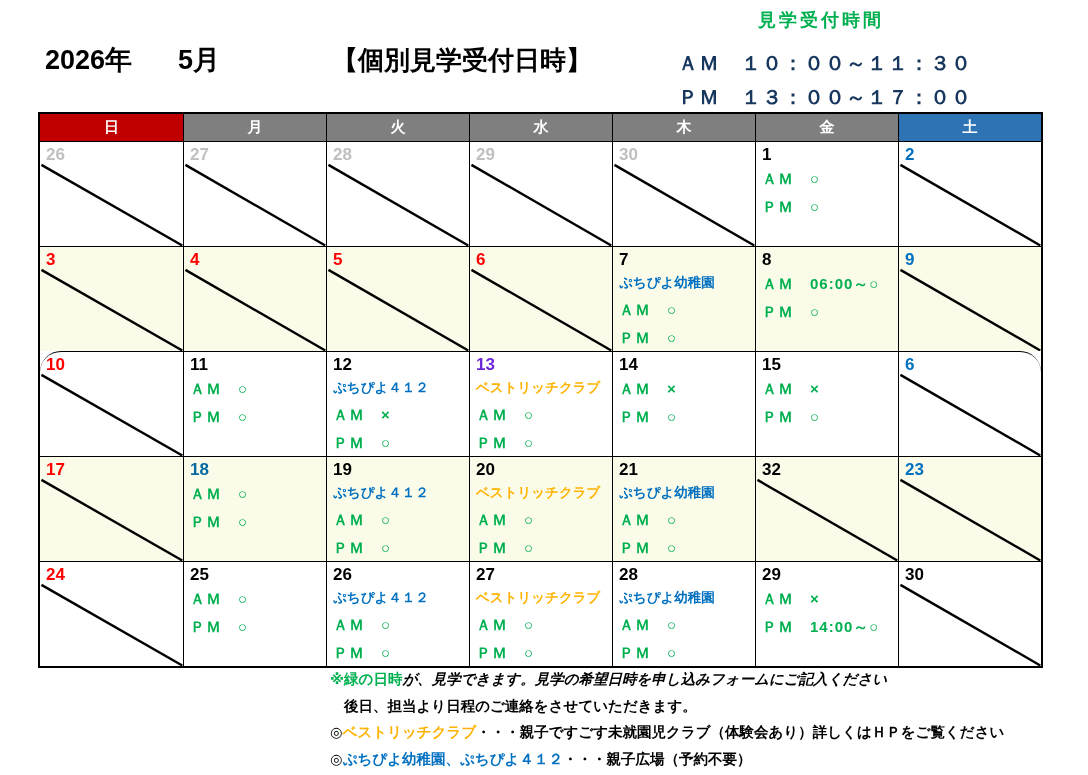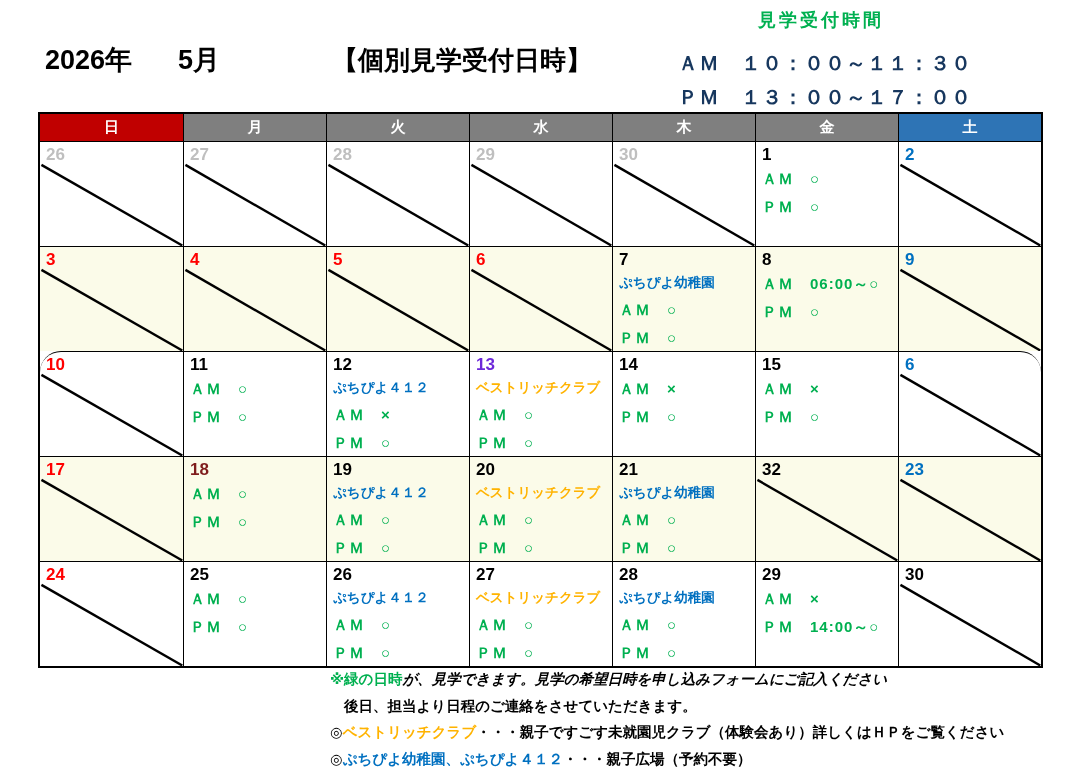--- a/index.html
+++ b/index.html
@@ -211,21 +211,21 @@
           </div>
         </div>
         <div class="week-row" style="background: rgb(251, 251, 233);">
           <div class="cell">
             <span class="date" style="color: rgb(255, 0, 0);">17</span>
             <svg viewBox="0 0 100 100" preserveAspectRatio="none" class="diag">
               <line x1="1" y1="22" x2="99.5" y2="99.5"></line>
             </svg>
           </div>
           <div class="cell">
-            <span class="date" style="color: #7f1d1d;">18</span>
+            <span class="date" style="color: #0369a1;">18</span>
             <div class="line" style="color: rgb(0, 176, 80);">ＡＭ　○</div>
             <div class="line" style="color: rgb(0, 176, 80);">ＰＭ　○</div>
           </div>
           <div class="cell">
             <span class="date" style="color: rgb(0, 0, 0);">19</span>
             <div class="label" style="color: rgb(0, 112, 192);">ぷちぴよ４１２</div>
             <div class="line" style="color: rgb(0, 176, 80);">ＡＭ　○</div>
             <div class="line" style="color: rgb(0, 176, 80);">ＰＭ　○</div>
           </div>
           <div class="cell">

